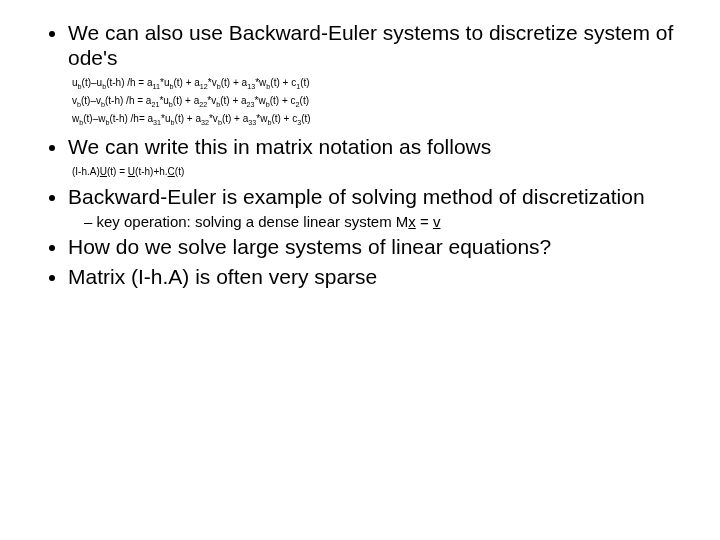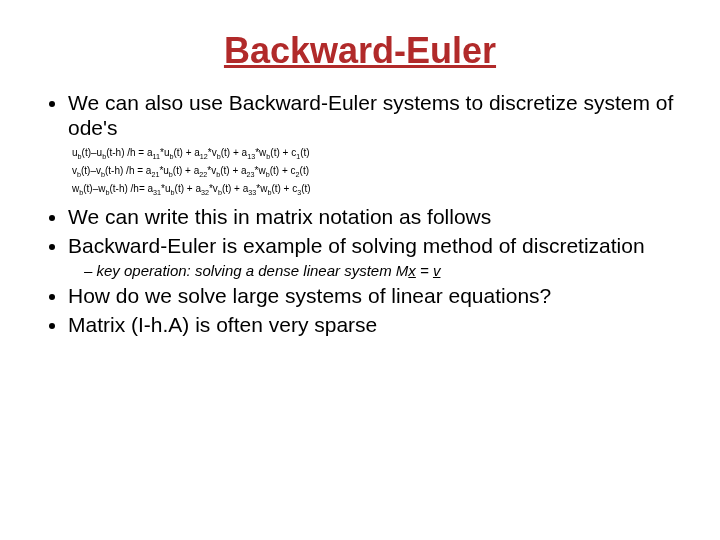--- a/index.html
+++ b/index.html
@@ -41,49 +41,50 @@
   }
   ul.sub > li {
     font-size: 10px;
     margin-bottom: 2px;
     line-height: 1.35;
   }
   ul.dash {
     list-style: none;
     margin: 4px 0 4px 16px;
     padding-left: 0;
-    font-style: italic;
   }
   ul.dash > li {
     font-size: 15px;
     margin-bottom: 2px;
   }
   ul.dash > li::before {
     content: "– ";
   }
   .sub-char { font-size: 0.72em; vertical-align: sub; }
   .u { text-decoration: underline; }
 </style>
 </head>
 <body>
 
 <div class="slide">
-  <div class="title">Backward-Euler</div>
 
   <ul class="top">
     <li>We can also use Backward-Euler systems to discretize system of ode's</li>
 
     <ul class="sub">
       <li><span>u</span><span class="sub-char">b</span><span>(t)–u</span><span class="sub-char">b</span><span>(t-h) /h = a</span><span class="sub-char">11</span><span>*u</span><span class="sub-char">b</span><span>(t) + a</span><span class="sub-char">12</span><span>*v</span><span class="sub-char">b</span><span>(t) + a</span><span class="sub-char">13</span><span>*w</span><span class="sub-char">b</span><span>(t) + c</span><span class="sub-char">1</span><span>(t)</span></li>
       <li><span>v</span><span class="sub-char">b</span><span>(t)–v</span><span class="sub-char">b</span><span>(t-h) /h = a</span><span class="sub-char">21</span><span>*u</span><span class="sub-char">b</span><span>(t) + a</span><span class="sub-char">22</span><span>*v</span><span class="sub-char">b</span><span>(t) + a</span><span class="sub-char">23</span><span>*w</span><span class="sub-char">b</span><span>(t) + c</span><span class="sub-char">2</span><span>(t)</span></li>
       <li><span>w</span><span class="sub-char">b</span><span>(t)–w</span><span class="sub-char">b</span><span>(t-h) /h= a</span><span class="sub-char">31</span><span>*u</span><span class="sub-char">b</span><span>(t) + a</span><span class="sub-char">32</span><span>*v</span><span class="sub-char">b</span><span>(t) + a</span><span class="sub-char">33</span><span>*w</span><span class="sub-char">b</span><span>(t) + c</span><span class="sub-char">3</span><span>(t)</span></li>
     </ul>
 
     <li>We can write this in matrix notation as follows</li>
 
+    <ul class="sub">
+      <li><span>(I-h.A)</span><span class="u">U</span><span>(t) = </span><span class="u">U</span><span>(t-h)+h.</span><span class="u">C</span><span>(t)</span></li>
+    </ul>
 
     <li>Backward-Euler is example of solving method of discretization</li>
 
     <ul class="dash">
       <li><span>key operation: solving a dense linear system M</span><span class="u">x</span><span> = </span><span class="u">v</span></li>
     </ul>
 
     <li>How do we solve large systems of linear equations?</li>
     <li>Matrix (I-h.A) is often very sparse</li>
 

